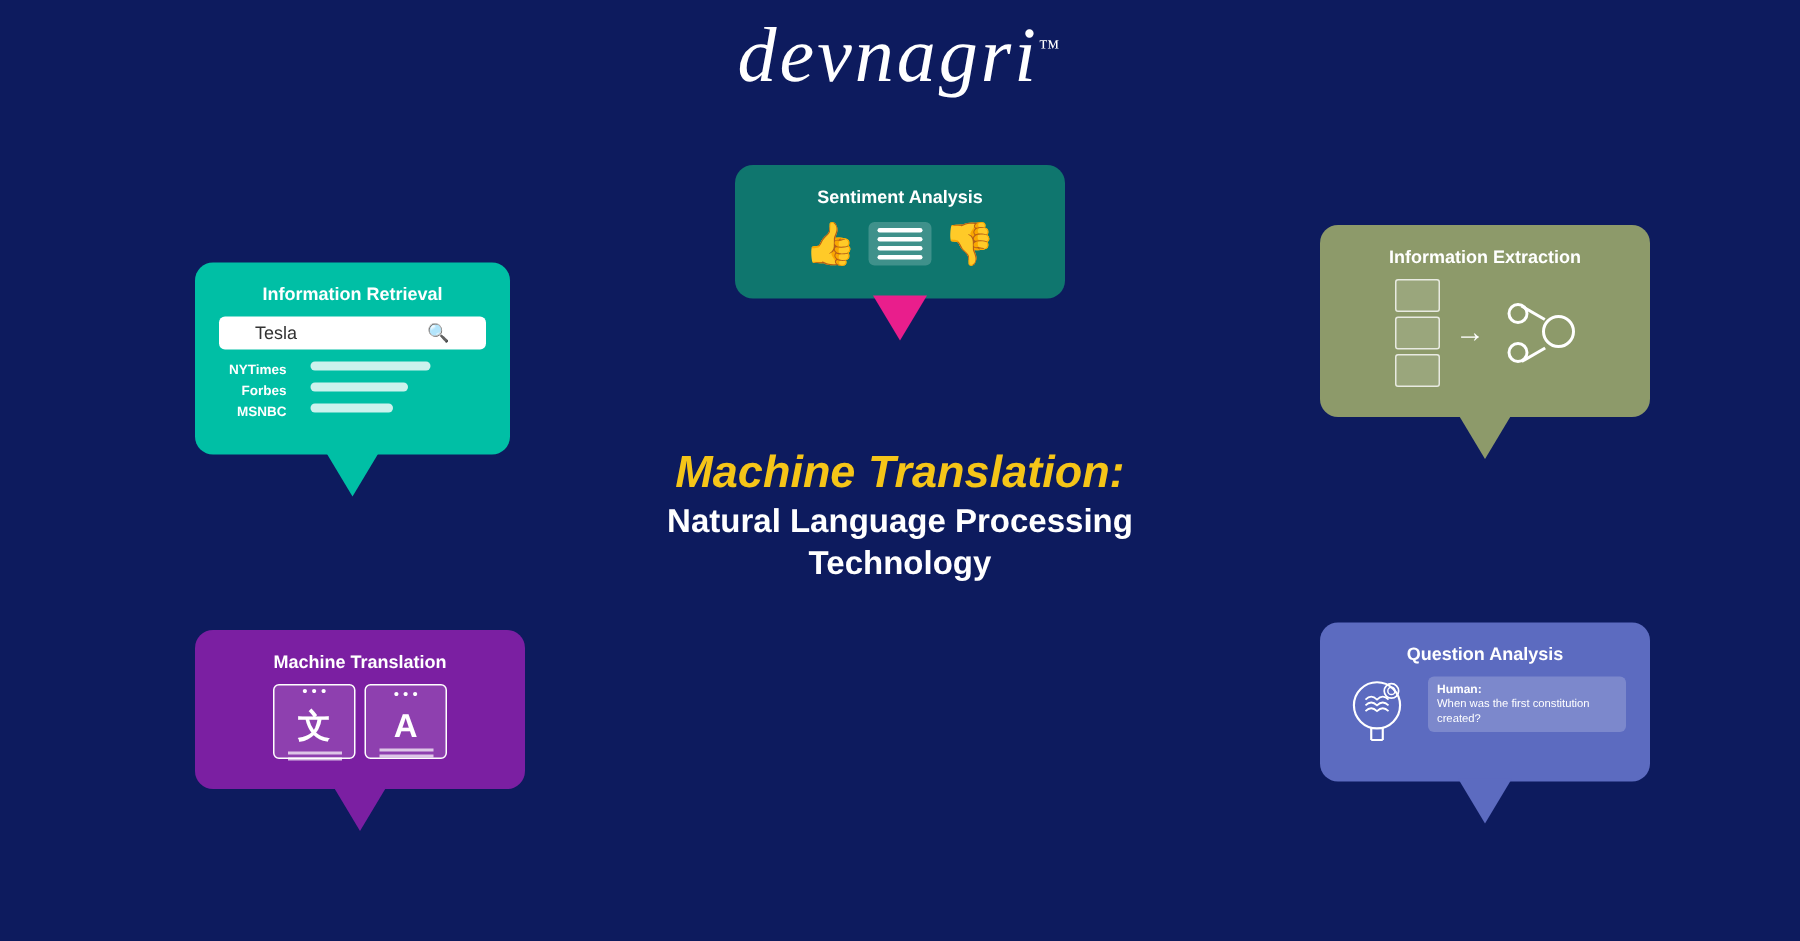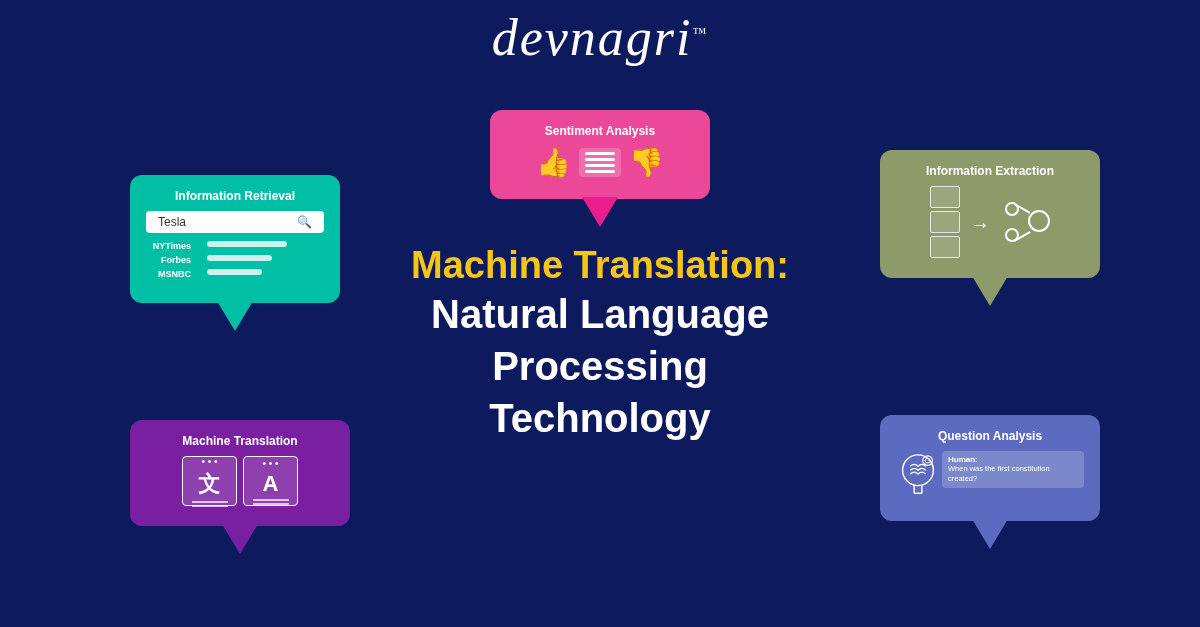--- a/index.html
+++ b/index.html
@@ -38,27 +38,28 @@
       position: absolute;
       left: 50%;
       top: 50%;
       transform: translate(-50%, -50%);
       text-align: center;
       z-index: 5;
       width: 380px;
       margin-top: 30px;
     }
     .center-title {
-      font-size: 38px;
+      font-size: 30px;
       font-weight: bold;
       color: #f5c518;
       line-height: 1.2;
+      font-style: italic;
     }
     .center-subtitle {
-      font-size: 40px;
+      font-size: 22px;
       font-weight: bold;
       color: white;
       line-height: 1.3;
     }
 
     
     .bubble {
       position: absolute;
       border-radius: 12px;
       padding: 14px 16px 20px;
@@ -73,21 +74,21 @@
     }
     .bubble::after {
       content: '';
       position: absolute;
       width: 0;
       height: 0;
     }
 
     
     .bubble-sentiment {
-      background-color: #ec4899;
+      background-color: #0f766e;
       width: 220px;
       left: 490px;
       top: 110px;
     }
     .bubble-sentiment::after {
       bottom: -28px;
       left: 50%;
       transform: translateX(-50%);
       border-left: 18px solid transparent;
       border-right: 18px solid transparent;
@@ -130,21 +131,21 @@
       bottom: -28px;
       left: 50%;
       transform: translateX(-50%);
       border-left: 18px solid transparent;
       border-right: 18px solid transparent;
       border-top: 30px solid #00bfa5;
     }
     .search-bar {
       background: white;
       border-radius: 4px;
-      padding: 4px 12px;
+      padding: 4px 24px;
       display: flex;
       align-items: center;
       justify-content: space-between;
       margin-bottom: 8px;
     }
     .search-text {
       font-size: 12px;
       color: #333;
     }
     .search-icon-small {
@@ -297,21 +298,21 @@
     .bubble-question::after {
       bottom: -28px;
       left: 50%;
       transform: translateX(-50%);
       border-left: 18px solid transparent;
       border-right: 18px solid transparent;
       border-top: 30px solid #5c6bc0;
     }
     .qa-content {
       display: flex;
-      gap: 2px;
+      gap: 12px;
       align-items: flex-start;
       margin-top: 4px;
     }
     .brain-head {
       width: 44px;
       height: 50px;
       flex-shrink: 0;
     }
     .qa-text-area {
       display: flex;

